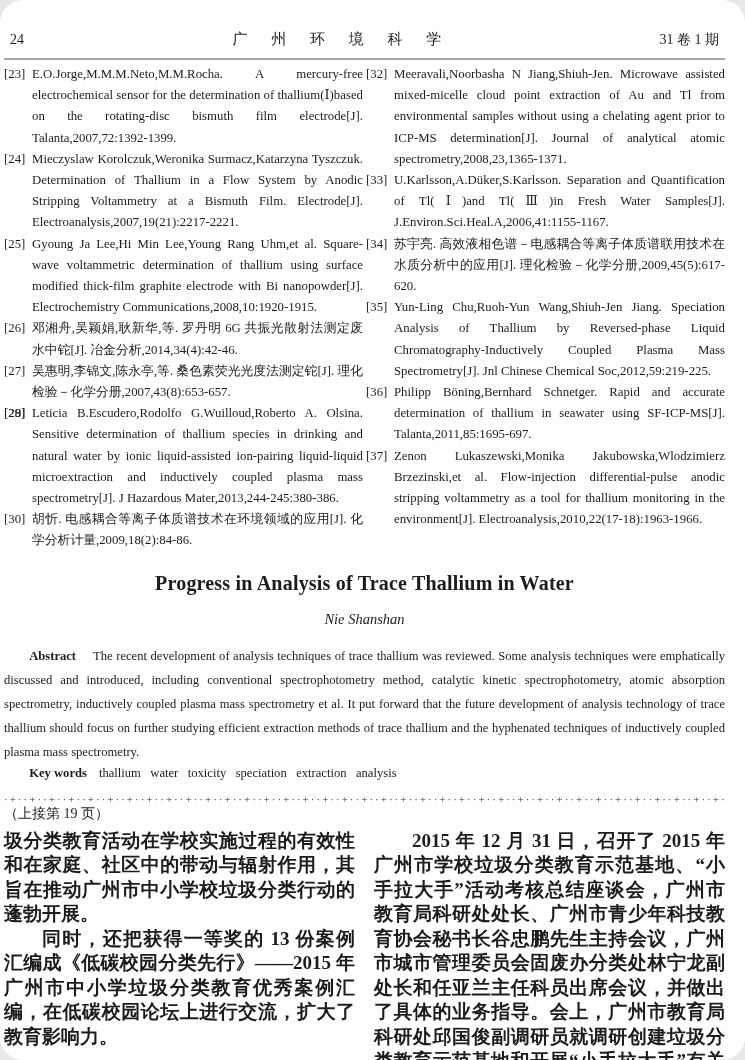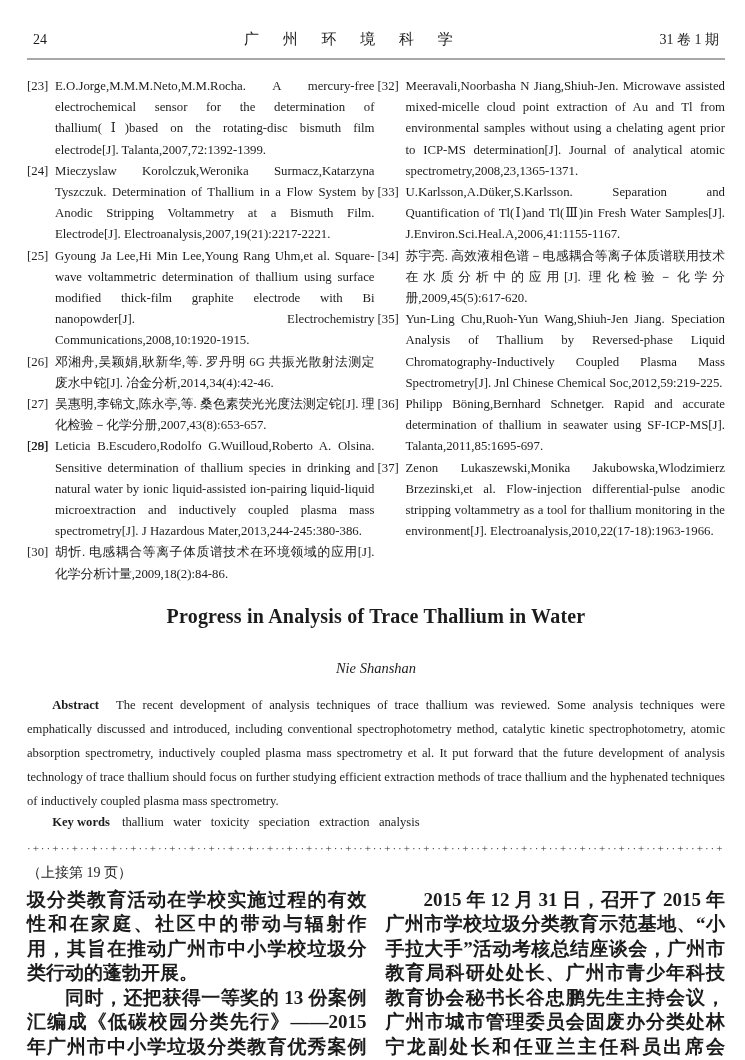--- a/index.html
+++ b/index.html
@@ -1,55 +1,55 @@
 <!DOCTYPE html>
 <html><head>
 <meta charset="utf-8">
 <style>
   html,body{margin:0;padding:0;background:#e8e8e8;}
   .page{
     width:745px;height:1060px;margin:0 auto;background:#ffffff;
-    box-sizing:border-box;padding:30px 20px 14px 27px;overflow:hidden;
-    font-family:"Liberation Serif","DejaVu Serif",serif;color:#1c1c1c;
+    box-sizing:border-box;padding:30px 20px 14px 4px;overflow:hidden;
+    font-family:"Liberation Serif","DejaVu Serif",serif;color:#1c1c1c;border-radius:23px;
   }
   
   .page-header{
     display:flex;align-items:baseline;justify-content:space-between;
     font-size:14px;padding:0 6px 9px 6px;border-bottom:2px solid #a8a8a8;
   }
   .page-header .journal{letter-spacing:10px;font-size:15px;}
   
-  .ref-columns{display:flex;gap:3px;margin-top:16px;}
+  .ref-columns{display:flex;gap:3px;margin-top:4px;}
   .ref-columns .col{flex:1;min-width:0;}
   .ref{
     font-size:12.8px;line-height:21.2px;text-align:justify;
     padding-left:28px;position:relative;
   }
   .ref .ref-num{position:absolute;left:0;top:0;}
   
   .article-head{margin-top:20px;text-align:center;}
   .article-title{font-size:20px;font-weight:bold;margin:0;letter-spacing:.2px;}
-  .article-author{font-style:italic;font-size:14.5px;margin-top:32px;}
+  .article-author{font-style:italic;font-size:14.5px;margin-top:16px;}
   .abstract{
     text-align:justify;font-size:12.6px;line-height:24px;margin:16px 0 0 0;
     text-indent:2em;
   }
   .abstract .lbl{font-weight:bold;margin-right:17px;}
   .keywords{font-size:12.6px;margin:2px 0 0 0;text-indent:2em;text-align:left;}
   .keywords .lbl{font-weight:bold;margin-right:12px;}
   .keywords .kw{white-space:pre-wrap;}
   body .article-head p{text-align:justify;}
   .article-head .keywords{text-align:left;}
   
   .divider{
     margin-top:12px;white-space:nowrap;overflow:hidden;font-size:11px;
     letter-spacing:2px;color:#333;line-height:12px;
   }
   
-  .cont-note{font-size:14px;margin-top:10px;}
+  .cont-note{font-size:14px;}
   .cont-columns{display:flex;gap:19px;margin-top:6px;}
   .cont-columns .col{flex:1;min-width:0;}
   .cont-columns p{
     margin:0;font-size:19px;line-height:24.5px;text-align:justify;font-weight:bold;
   }
   .cont-columns p.indent{text-indent:2em;}
 </style>
 </head>
 <body>
 

